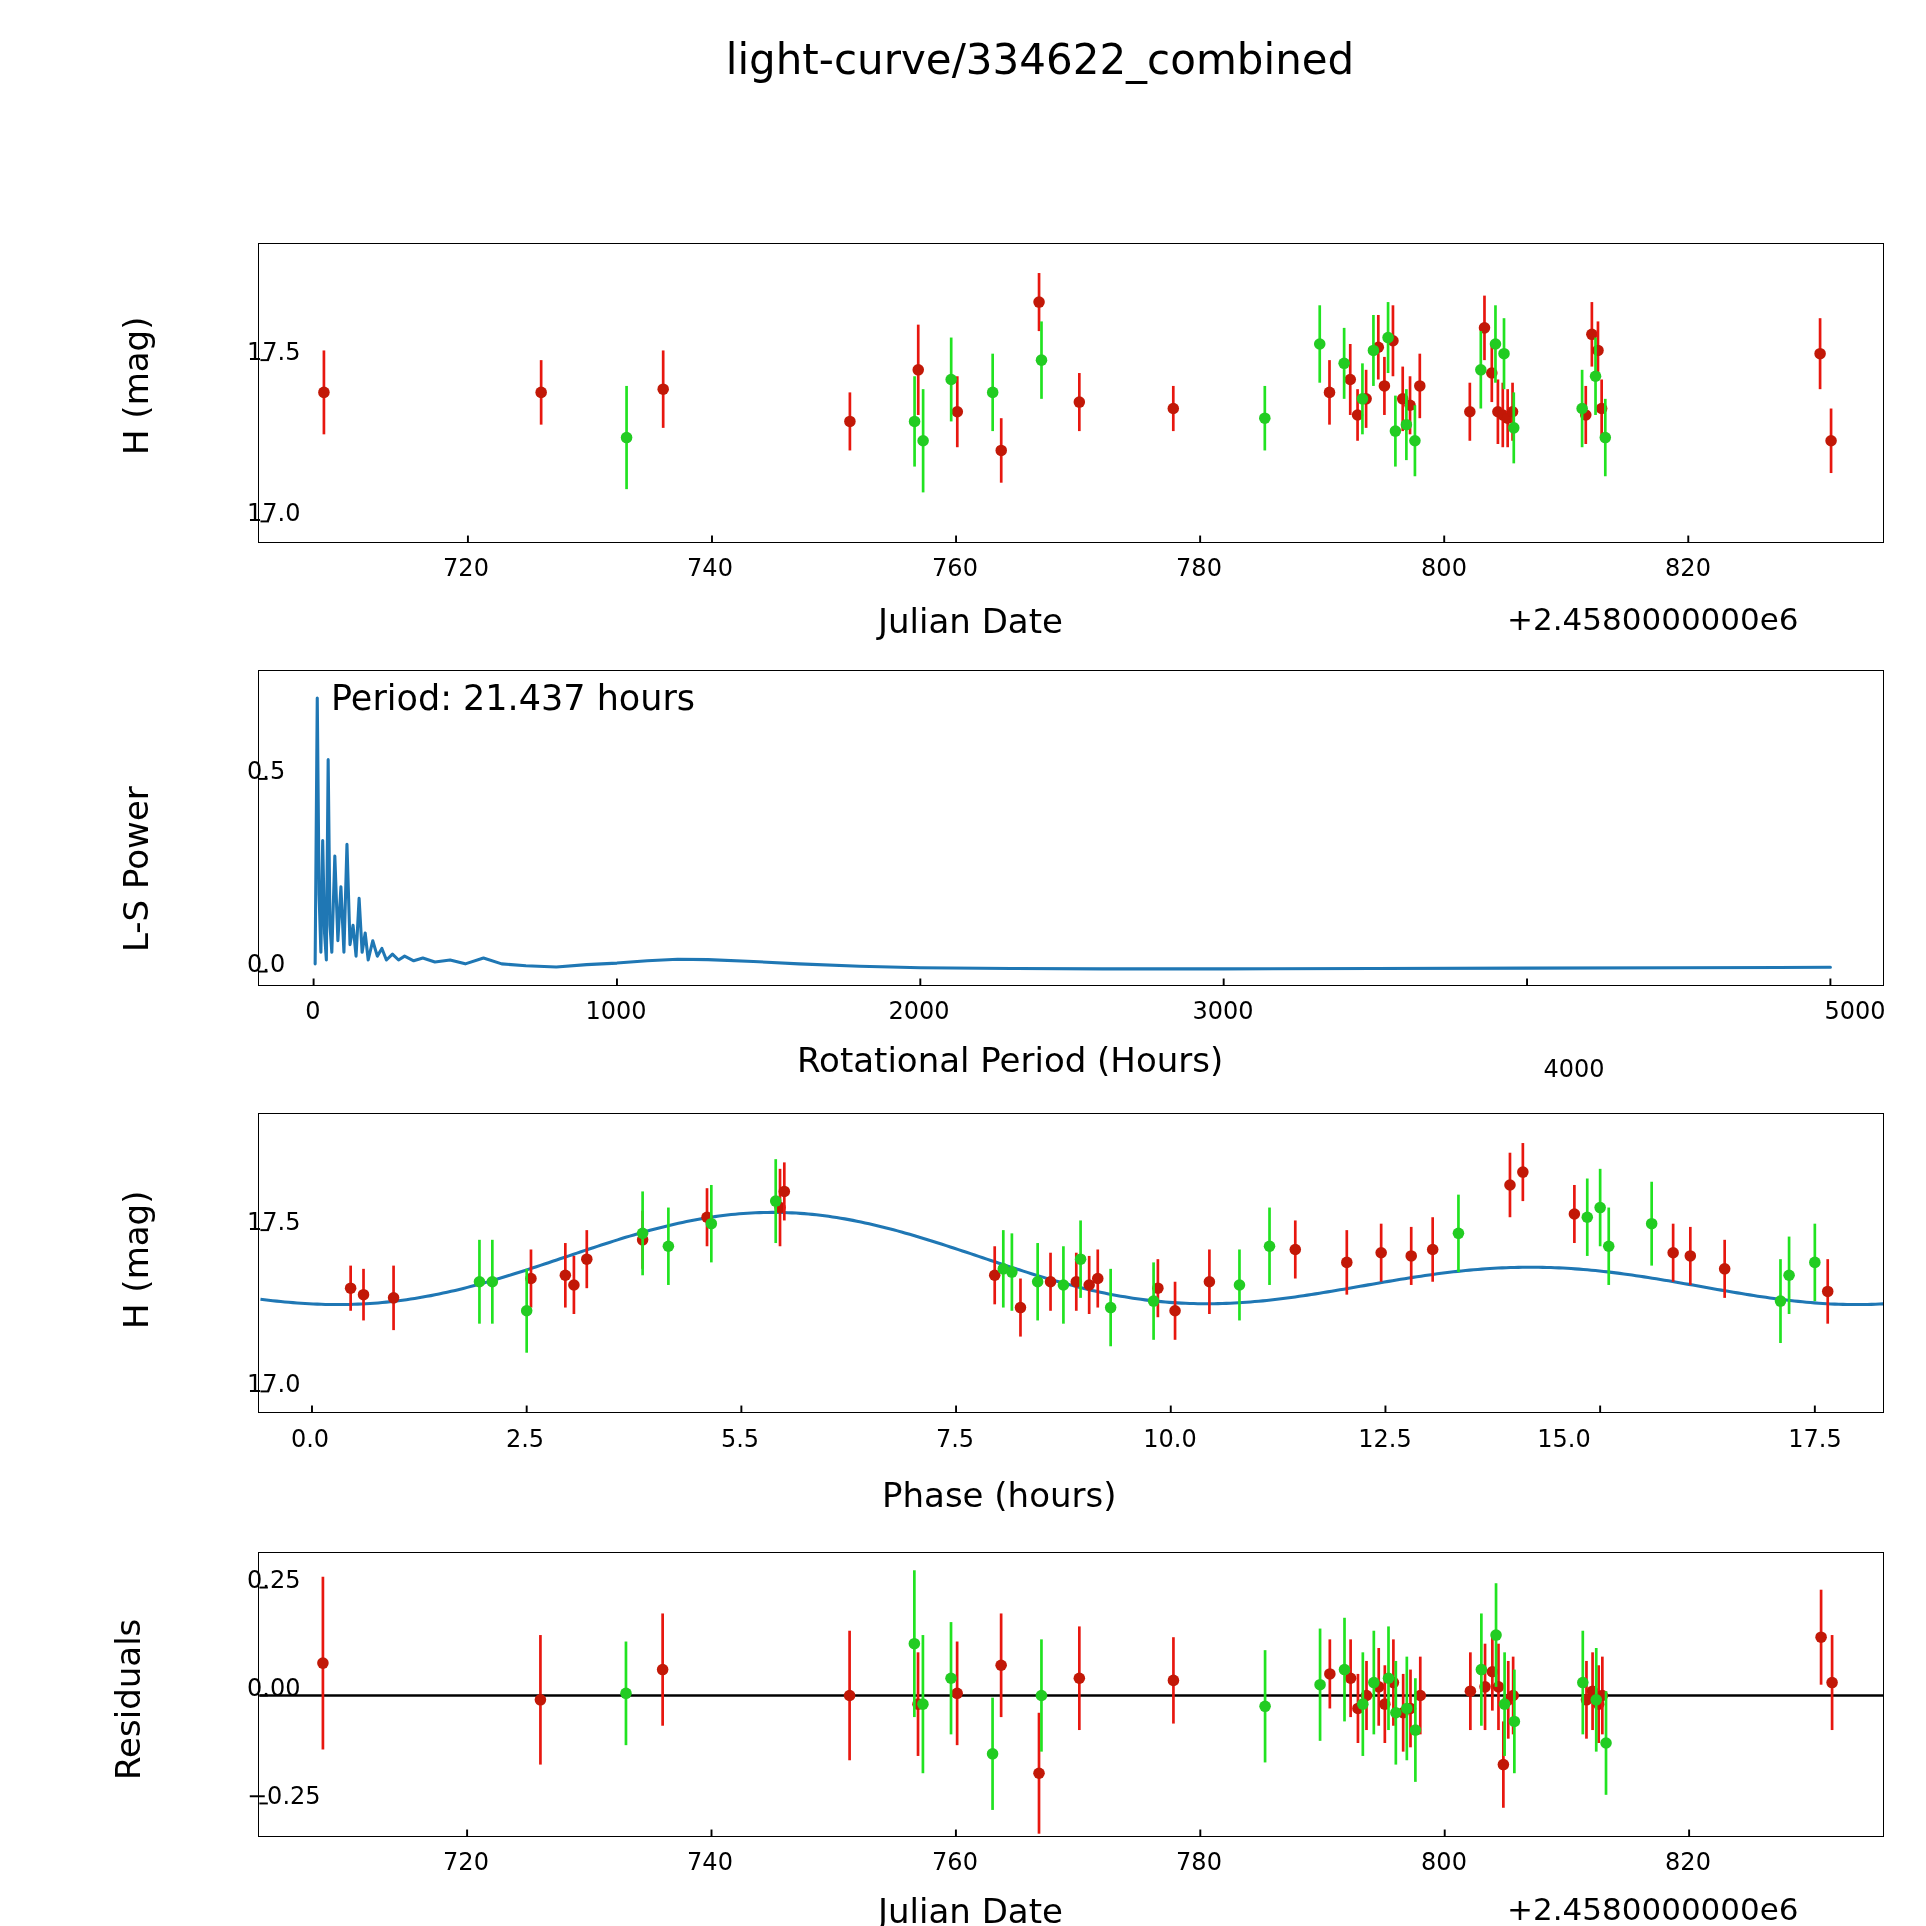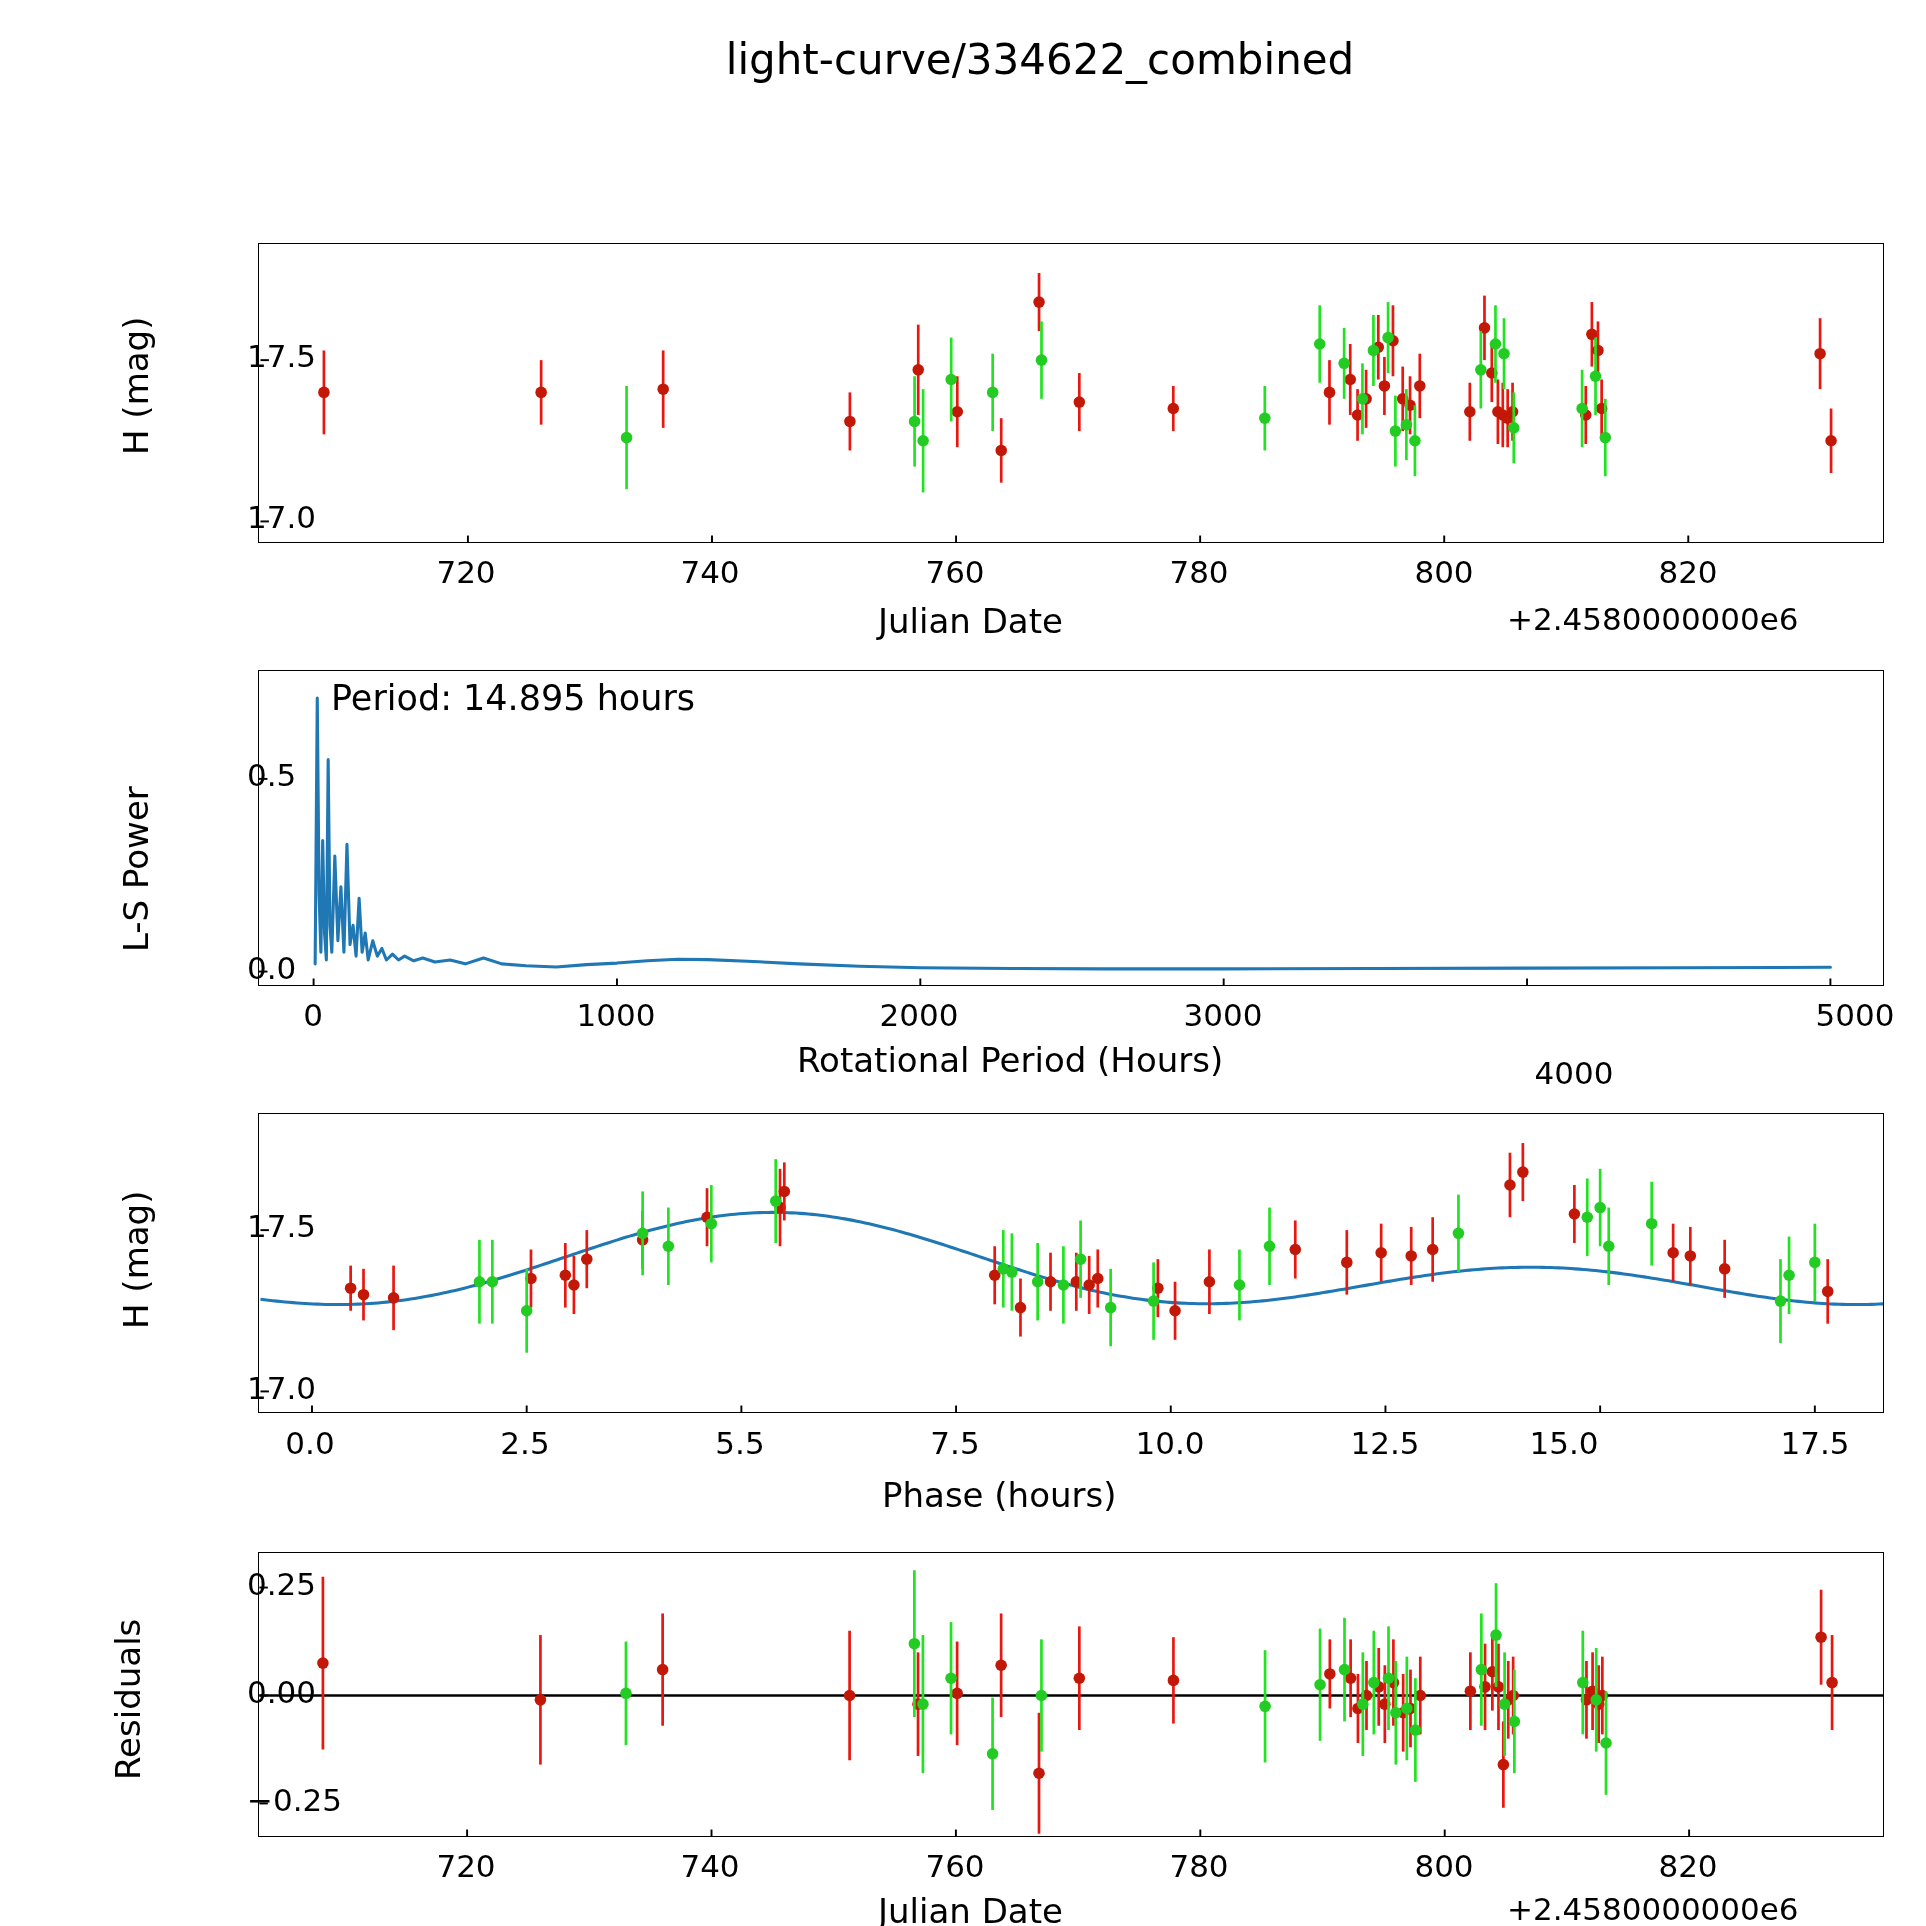--- a/index.html
+++ b/index.html
@@ -58,21 +58,21 @@
     white-space: nowrap;
   }
   .offsetlabel {
     position: absolute;
     font-size: 31px;
     white-space: nowrap;
     margin-left: 20px;
   }
   .tick {
     position: absolute;
-    font-size: 31px;
+    font-size: 24px;
     white-space: nowrap;
     text-align: right;
   }
   .annot {
     position: absolute;
     font-size: 35px;
     white-space: nowrap;
   }
 </style>
 </head>
@@ -217,21 +217,21 @@
           <line x1="929.0298507462686" y1="820" x2="929.0298507462686" y2="798" stroke="#000" stroke-width="5"></line>
           <line x1="1716.3432835820895" y1="820" x2="1716.3432835820895" y2="798" stroke="#000" stroke-width="5"></line>
           <line x1="2503.6567164179105" y1="820" x2="2503.6567164179105" y2="798" stroke="#000" stroke-width="5"></line>
           <line x1="3290.970149253731" y1="820" x2="3290.970149253731" y2="798" stroke="#000" stroke-width="5"></line>
           <line x1="4078.283582089552" y1="820" x2="4078.283582089552" y2="798" stroke="#000" stroke-width="5"></line>
           <line x1="0" y1="780" x2="22" y2="780" stroke="#000" stroke-width="5"></line>
           <line x1="0" y1="280" x2="22" y2="280" stroke="#000" stroke-width="5"></line>
           <path d="M145.7 760.0 L151.2 70.0 L155.9 580.0 L160.6 730.0 L165.3 440.0 L170.1 680.0 L174.8 750.0 L179.5 230.0 L184.2 660.0 L189.0 730.0 L196.8 480.0 L204.7 700.0 L212.6 560.0 L220.4 730.0 L228.3 450.0 L236.2 710.0 L244.1 660.0 L251.9 740.0 L259.8 590.0 L267.7 730.0 L275.6 680.0 L283.4 750.0 L295.2 700.0 L307.1 740.0 L318.9 720.0 L330.7 750.0 L346.4 735.0 L362.2 750.0 L377.9 740.0 L401.5 752.0 L425.1 745.0 L456.6 755.0 L496.0 750.0 L535.4 760.0 L582.6 745.0 L629.9 760.0 L692.8 765.0 L771.6 768.0 L850.3 762.0 L929.0 758.0 L1007.8 752.0 L1086.5 748.0 L1165.2 749.0 L1283.3 754.0 L1401.4 760.0 L1558.9 766.0 L1716.3 770.0 L1952.5 772.0 L2188.7 773.0 L2503.7 773.0 L2897.3 772.0 L3291.0 771.0 L3684.6 770.0 L4078.3 769.0 " fill="none" stroke="#1f77b4" stroke-width="8" stroke-linejoin="round" stroke-linecap="round"></path>
         </svg>
     </div>
-    <div class="annot" id="ax2-annot" style="left:331px; top:678px;">Period: 14.895 hours</div>
+    <div class="annot" id="ax2-annot" style="left:331px; top:678px;">Period: 21.437 hours</div>
     <div class="ylabel" id="ax2-ylabel" style="left:116px; top:952px;">L-S Power</div>
     <div class="xlabel" id="ax2-xlabel" style="left:797px; top:1040px;">Rotational Period (Hours)</div>
   </div>
 
   <div class="panel">
     <div class="axes" id="ax3" style="left:258px; top:1113px; width:1626px; height:300px;">
       <svg class="plotsvg" id="svg3" width="1626" height="300" viewBox="0 0 4220 780">
           <line x1="133.96825396825395" y1="780" x2="133.96825396825395" y2="758" stroke="#000" stroke-width="5"></line>
           <line x1="692.1693121693121" y1="780" x2="692.1693121693121" y2="758" stroke="#000" stroke-width="5"></line>
           <line x1="1250.37037037037" y1="780" x2="1250.37037037037" y2="758" stroke="#000" stroke-width="5"></line>

